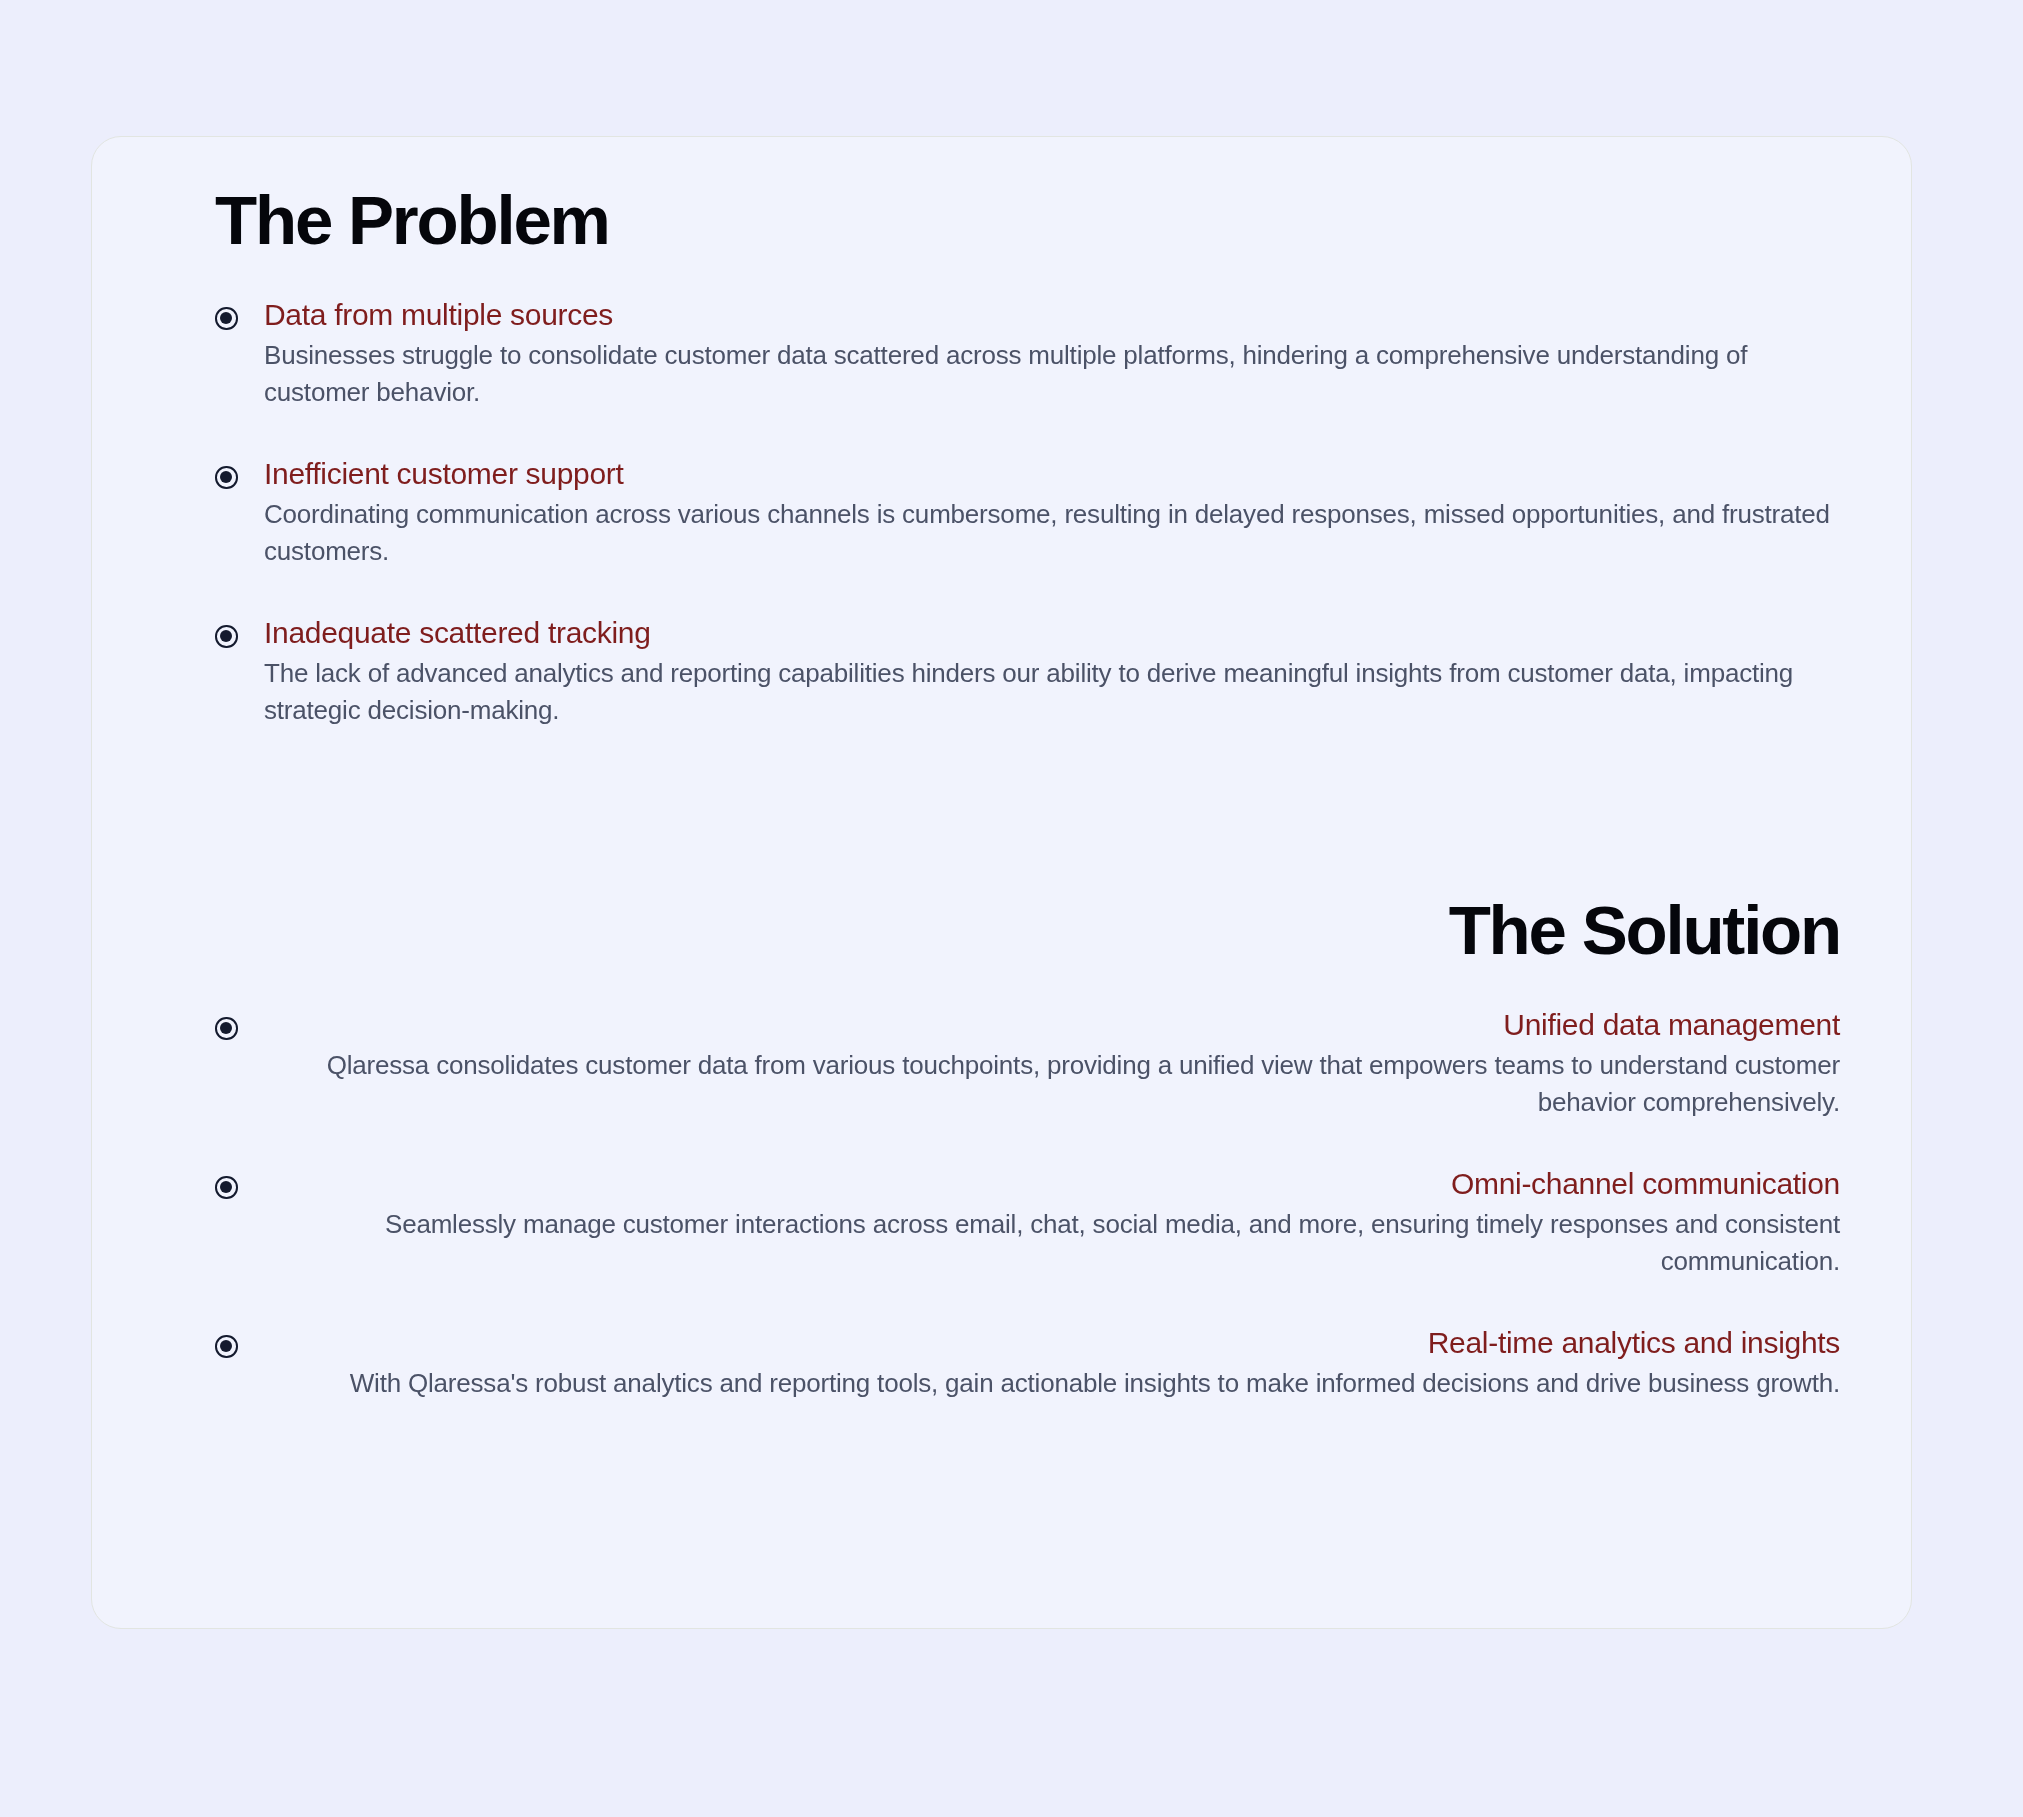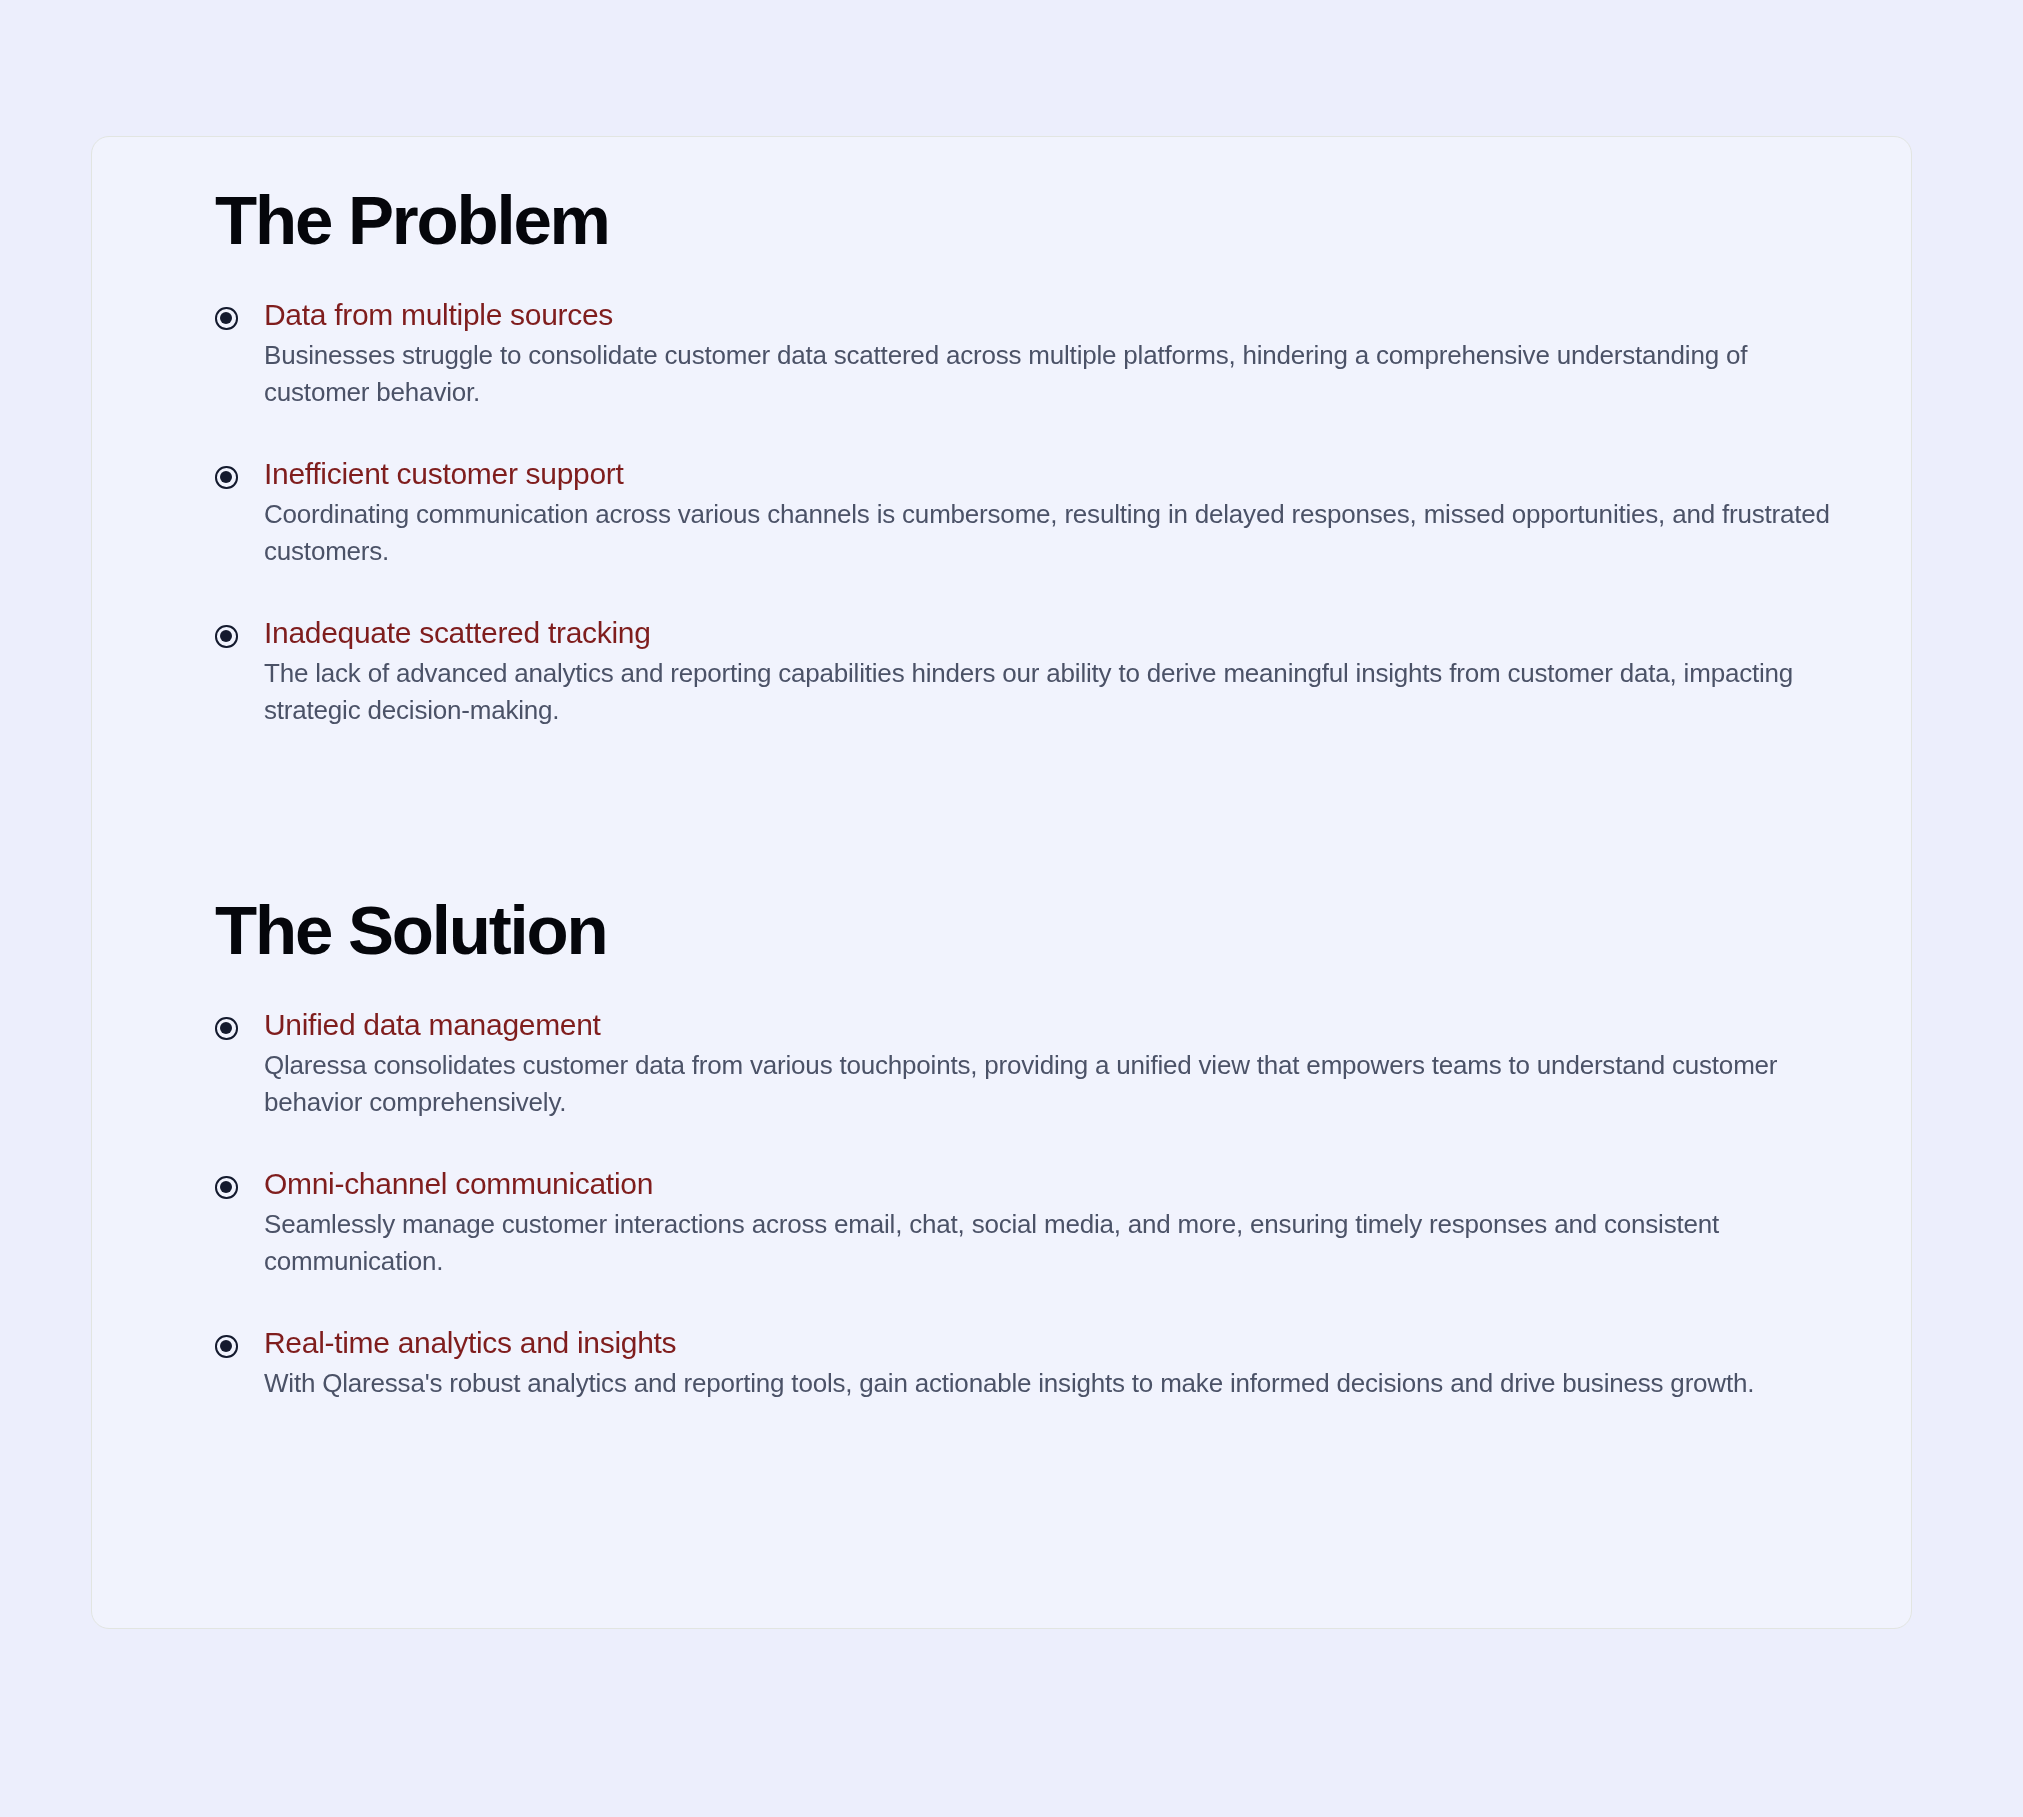--- a/index.html
+++ b/index.html
@@ -24,35 +24,36 @@
 
   .card {
     position: absolute;
     left: 91px;
     top: 136px;
     width: 1821px;
     height: 1493px;
     box-sizing: border-box;
     background: #f1f3fd;
     border: 1.4px solid #e2e5e1;
-    border-radius: 18px;
+    border-radius: 30px;
     padding: 49px 71px 0 71px;
   }
 
   .card-inner {
     padding-left: 52px;
     padding-top: 0;
   }
 
   .section {
     position: relative;
   }
 
   .section + .section {
     margin-top: 167px;
+    text-align: right;
   }
 
   .section-title {
     font-size: 69px;
     line-height: 1.0;
     font-weight: 700;
     letter-spacing: -2.2px;
     color: #05060b;
     margin: 0 0 41px 0;
     white-space: nowrap;

